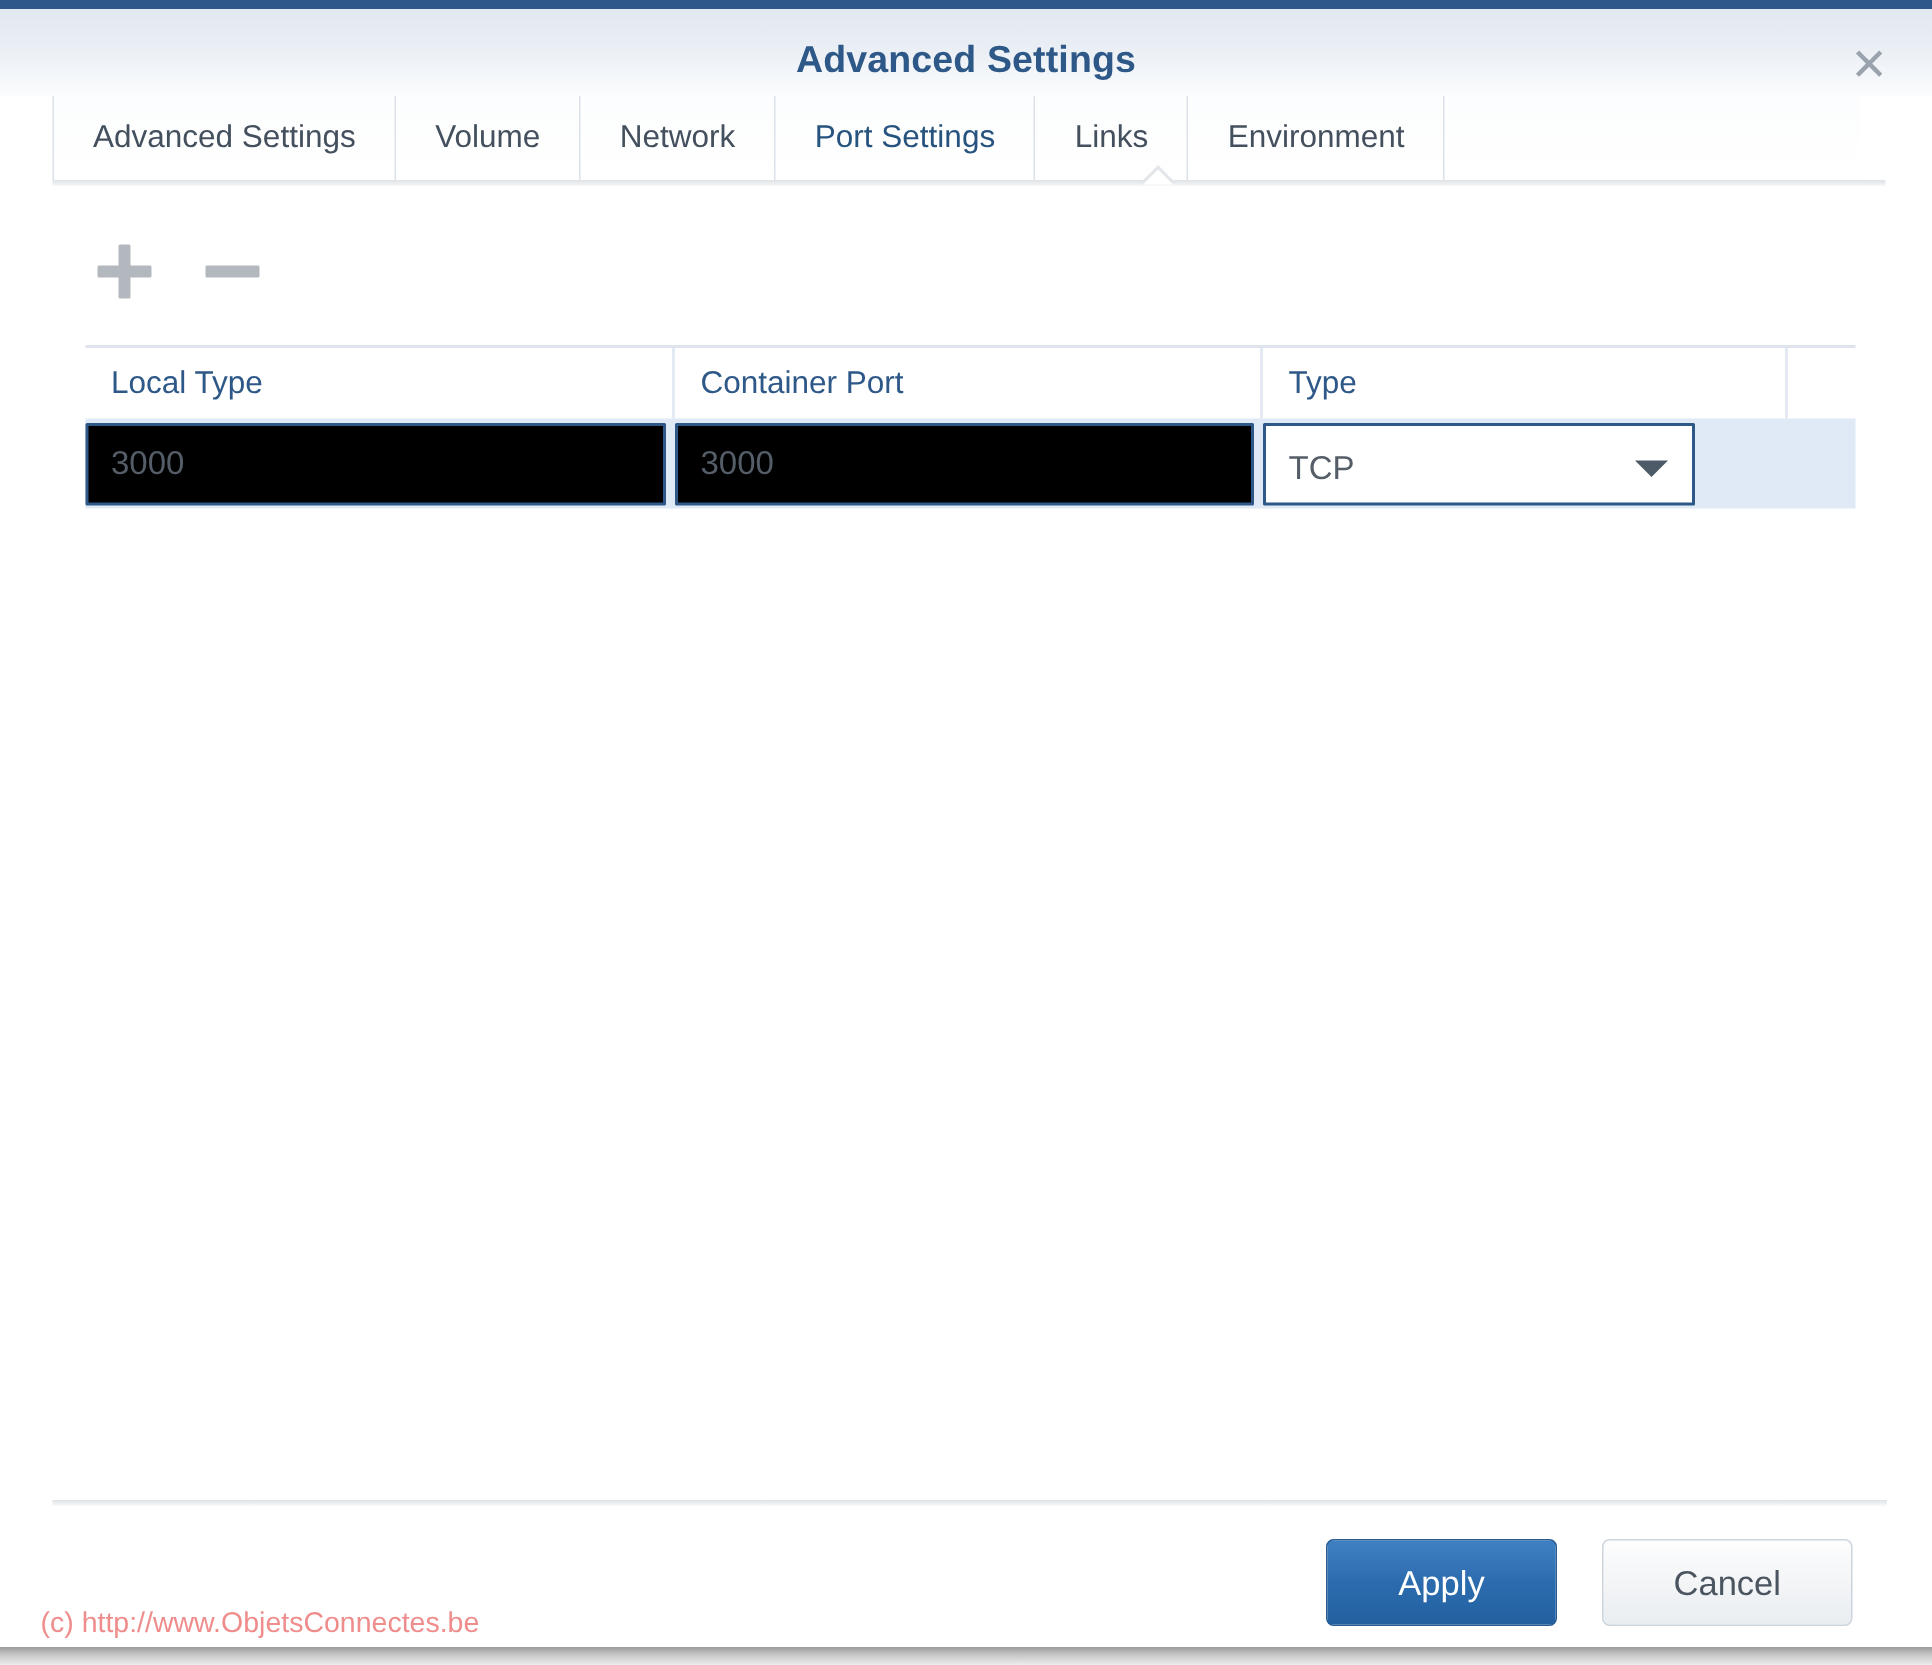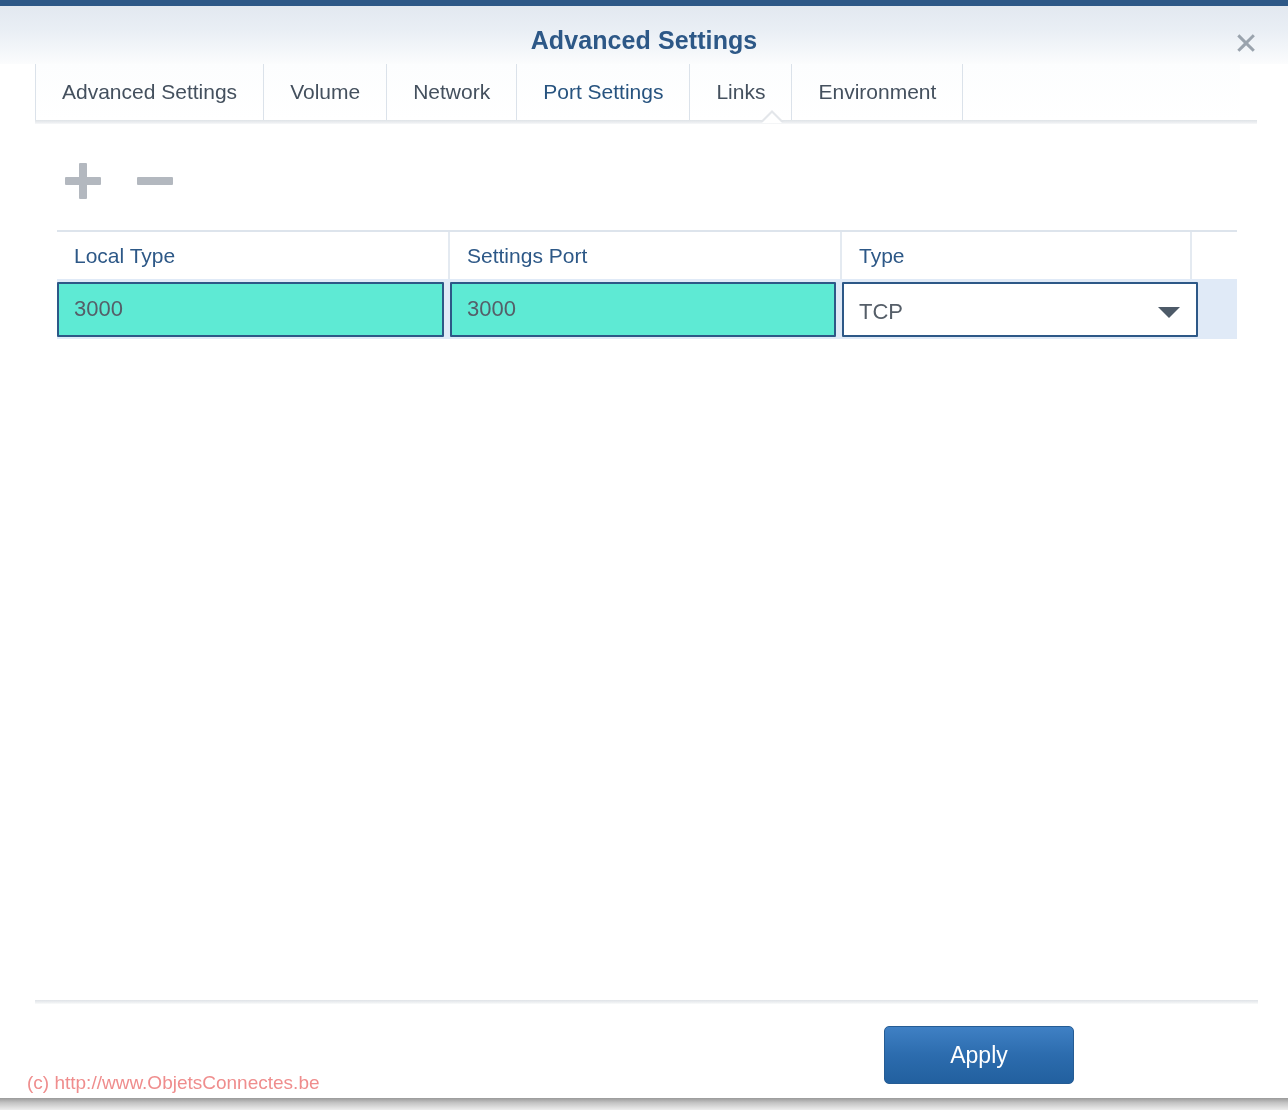--- a/index.html
+++ b/index.html
@@ -207,34 +207,34 @@
   }
   .cell.c1 { width: 393px; }
   .cell.c2 { width: 392px; }
   .cell.c3 { width: 358px; }
   .cell.c4 { width: 37px; }
 
   .field {
     width: 387px;
     height: 55px;
     border: 2px solid #2d5887;
-    background: #5eead4;
+    background: #000000;
     box-sizing: border-box;
     font-size: 22px;
     color: #555e68;
     font-family: "Liberation Sans", sans-serif;
     padding: 0 15px;
     outline: none;
     border-radius: 1px;
   }
   .field.narrow { width: 386px; }
 
   .select-wrap {
     position: relative;
-    width: 356px;
+    width: 288px;
     height: 55px;
     border: 2px solid #2d5887;
     background: #ffffff;
     box-sizing: border-box;
     border-radius: 1px;
     cursor: pointer;
   }
   .select-value {
     position: absolute;
     left: 15px;
@@ -275,21 +275,21 @@
     height: 58px;
     border-radius: 5px;
     font-size: 23px;
     cursor: pointer;
     box-sizing: border-box;
     font-family: "Liberation Sans", sans-serif;
   }
   .btn-apply {
     left: 884px;
     top: 2px;
-    width: 190px;
+    width: 154px;
     background: linear-gradient(to bottom, #3f80c4 0%, #2c6cae 50%, #22609f 100%);
     border: 1px solid #255c94;
     color: #ffffff;
   }
   .btn-cancel {
     left: 1068px;
     top: 2px;
     width: 167px;
     background: linear-gradient(to bottom, #fdfdfe 0%, #f2f4f6 55%, #e9edf1 100%);
     border: 1px solid #ccd4dc;
@@ -355,21 +355,21 @@
 
   <div class="toolbar">
     <div class="icon-plus"></div>
     <div class="icon-minus"></div>
   </div>
 
   <div class="table-wrap">
 
     <div class="table-header">
       <div class="th c1">Local Type</div>
-      <div class="th c2">Settings Port</div>
+      <div class="th c2">Container Port</div>
       <div class="th c3">Type</div>
       <div class="th c4"></div>
     </div>
 
     <div class="table-row">
       <div class="cell c1">
         <input class="field" type="text" value="3000" style="">
       </div>
       <div class="cell c2">
         <input class="field narrow" type="text" value="3000" style="">
@@ -381,19 +381,20 @@
         </div>
       </div>
       <div class="cell c4"></div>
     </div>
 
   </div>
 
   <div class="footer-divider"></div>
   <div class="footer">
     <button class="btn btn-apply">Apply</button>
+    <button class="btn btn-cancel">Cancel</button>
   </div>
 
   <div class="watermark">(c) http://www.ObjetsConnectes.be</div>
 
   <div class="bottom-strip"></div>
 
 </div>
 
 </body></html>

